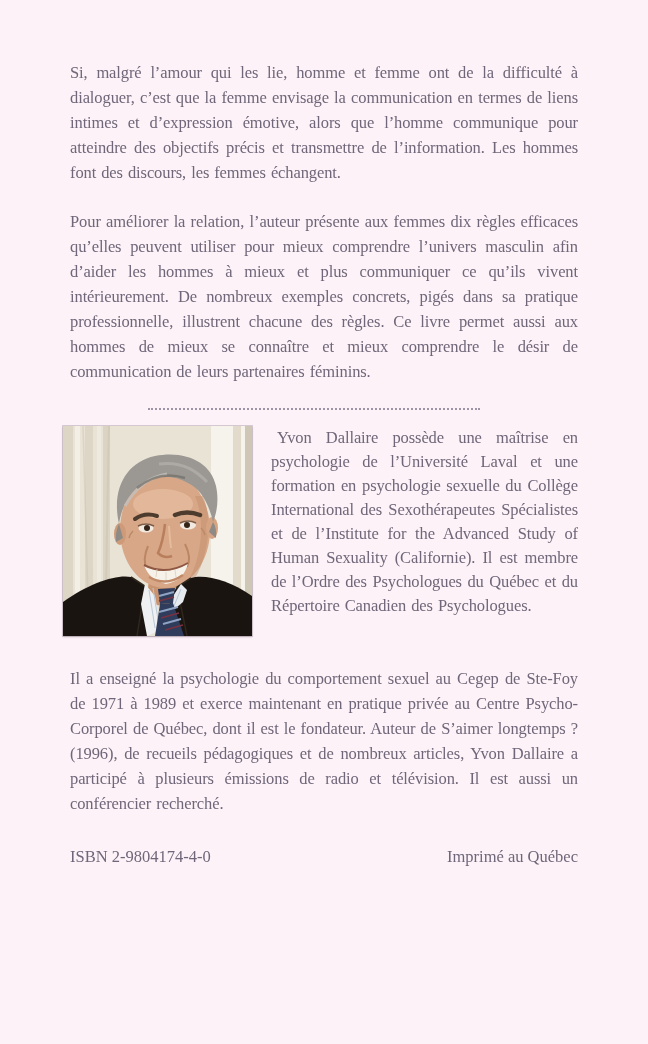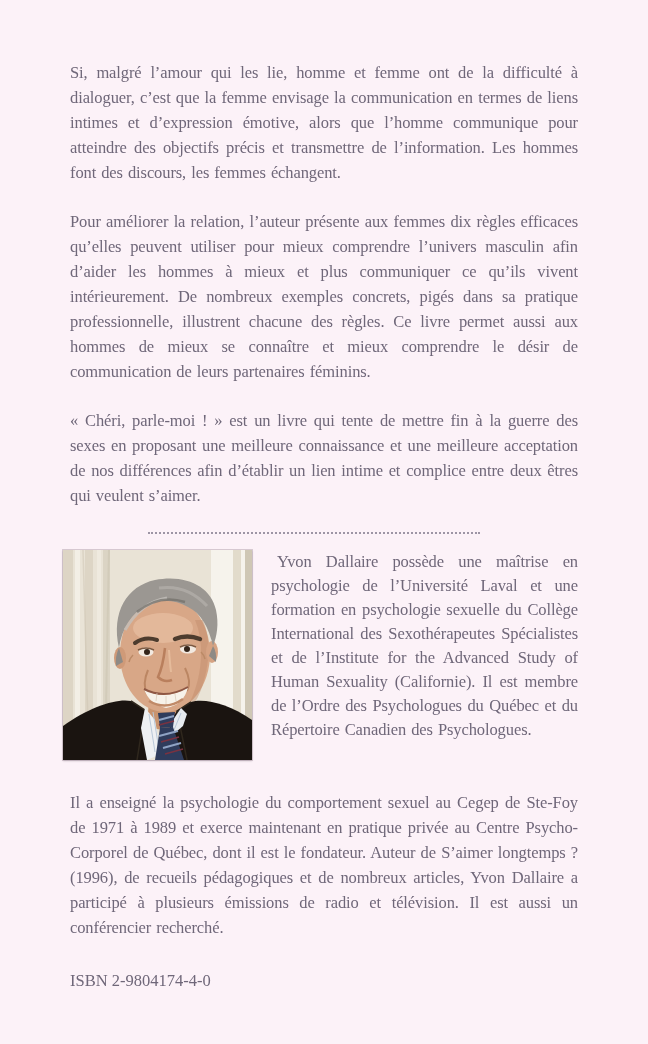--- a/index.html
+++ b/index.html
@@ -66,21 +66,20 @@
 </style>
 </head>
 <body>
 
 <div class="cover">
 
   <p class="blurb">Si, malgré l’amour qui les lie, homme et femme ont de la difficulté à dialoguer, c’est que la femme envisage la communication en termes de liens intimes et d’expression émotive, alors que l’homme communique pour atteindre des objectifs précis et transmettre de l’information. Les hommes font des discours, les femmes échangent.</p>
 
   <p class="blurb">Pour améliorer la relation, l’auteur présente aux femmes dix règles efficaces qu’elles peuvent utiliser pour mieux comprendre l’univers masculin afin d’aider les hommes à mieux et plus communiquer ce qu’ils vivent intérieurement. De nombreux exemples concrets, pigés dans sa pratique professionnelle, illustrent chacune des règles. Ce livre permet aussi aux hommes de mieux se connaître et mieux comprendre le désir de communication de leurs partenaires féminins.</p>
 
-  <p class="blurb">« Chéri, parle-moi ! » est un livre qui tente de mettre fin à la guerre des sexes en proposant une meilleure connaissance et une meilleure acceptation de nos différences afin d’établir un lien intime et complice entre deux êtres qui veulent s’aimer.</p>
 
   <div class="dotted-sep"></div>
 
   <div class="author-row">
 
     <div class="photo-frame">
       <svg width="189" height="210" viewBox="0 0 189 210" xmlns="http://www.w3.org/2000/svg">
 
         <g>
           <rect width="189" height="210" fill="#e9e3d6"></rect>
@@ -186,15 +185,16 @@
       </svg>
     </div>
 
     <div class="bio">Yvon Dallaire possède une maîtrise en psychologie de l’Université Laval et une formation en psychologie sexuelle du Collège International des Sexothérapeutes Spécialistes et de l’Institute for the Advanced Study of Human Sexuality (Californie). Il est membre de l’Ordre des Psychologues du Québec et du Répertoire Canadien des Psychologues.</div>
   </div>
 
   <p class="blurb"><span>Il a enseigné la psychologie du comportement sexuel au Cegep de Ste-Foy de 1971 à 1989 et exerce maintenant en pratique privée au Centre Psycho-Corporel de Québec, dont il est le fondateur. Auteur de </span><span class="book-title-italic">S’aimer longtemps ?</span><span> (1996), de recueils pédagogiques et de nombreux articles, Yvon Dallaire a participé à plusieurs émissions de radio et télévision. Il est aussi un conférencier recherché.</span></p>
 
   <div class="footer-row">
     <span>ISBN 2-9804174-4-0</span>
+    <span>Imprimé au Québec</span>
   </div>
 
 </div>
 
 </body></html>

